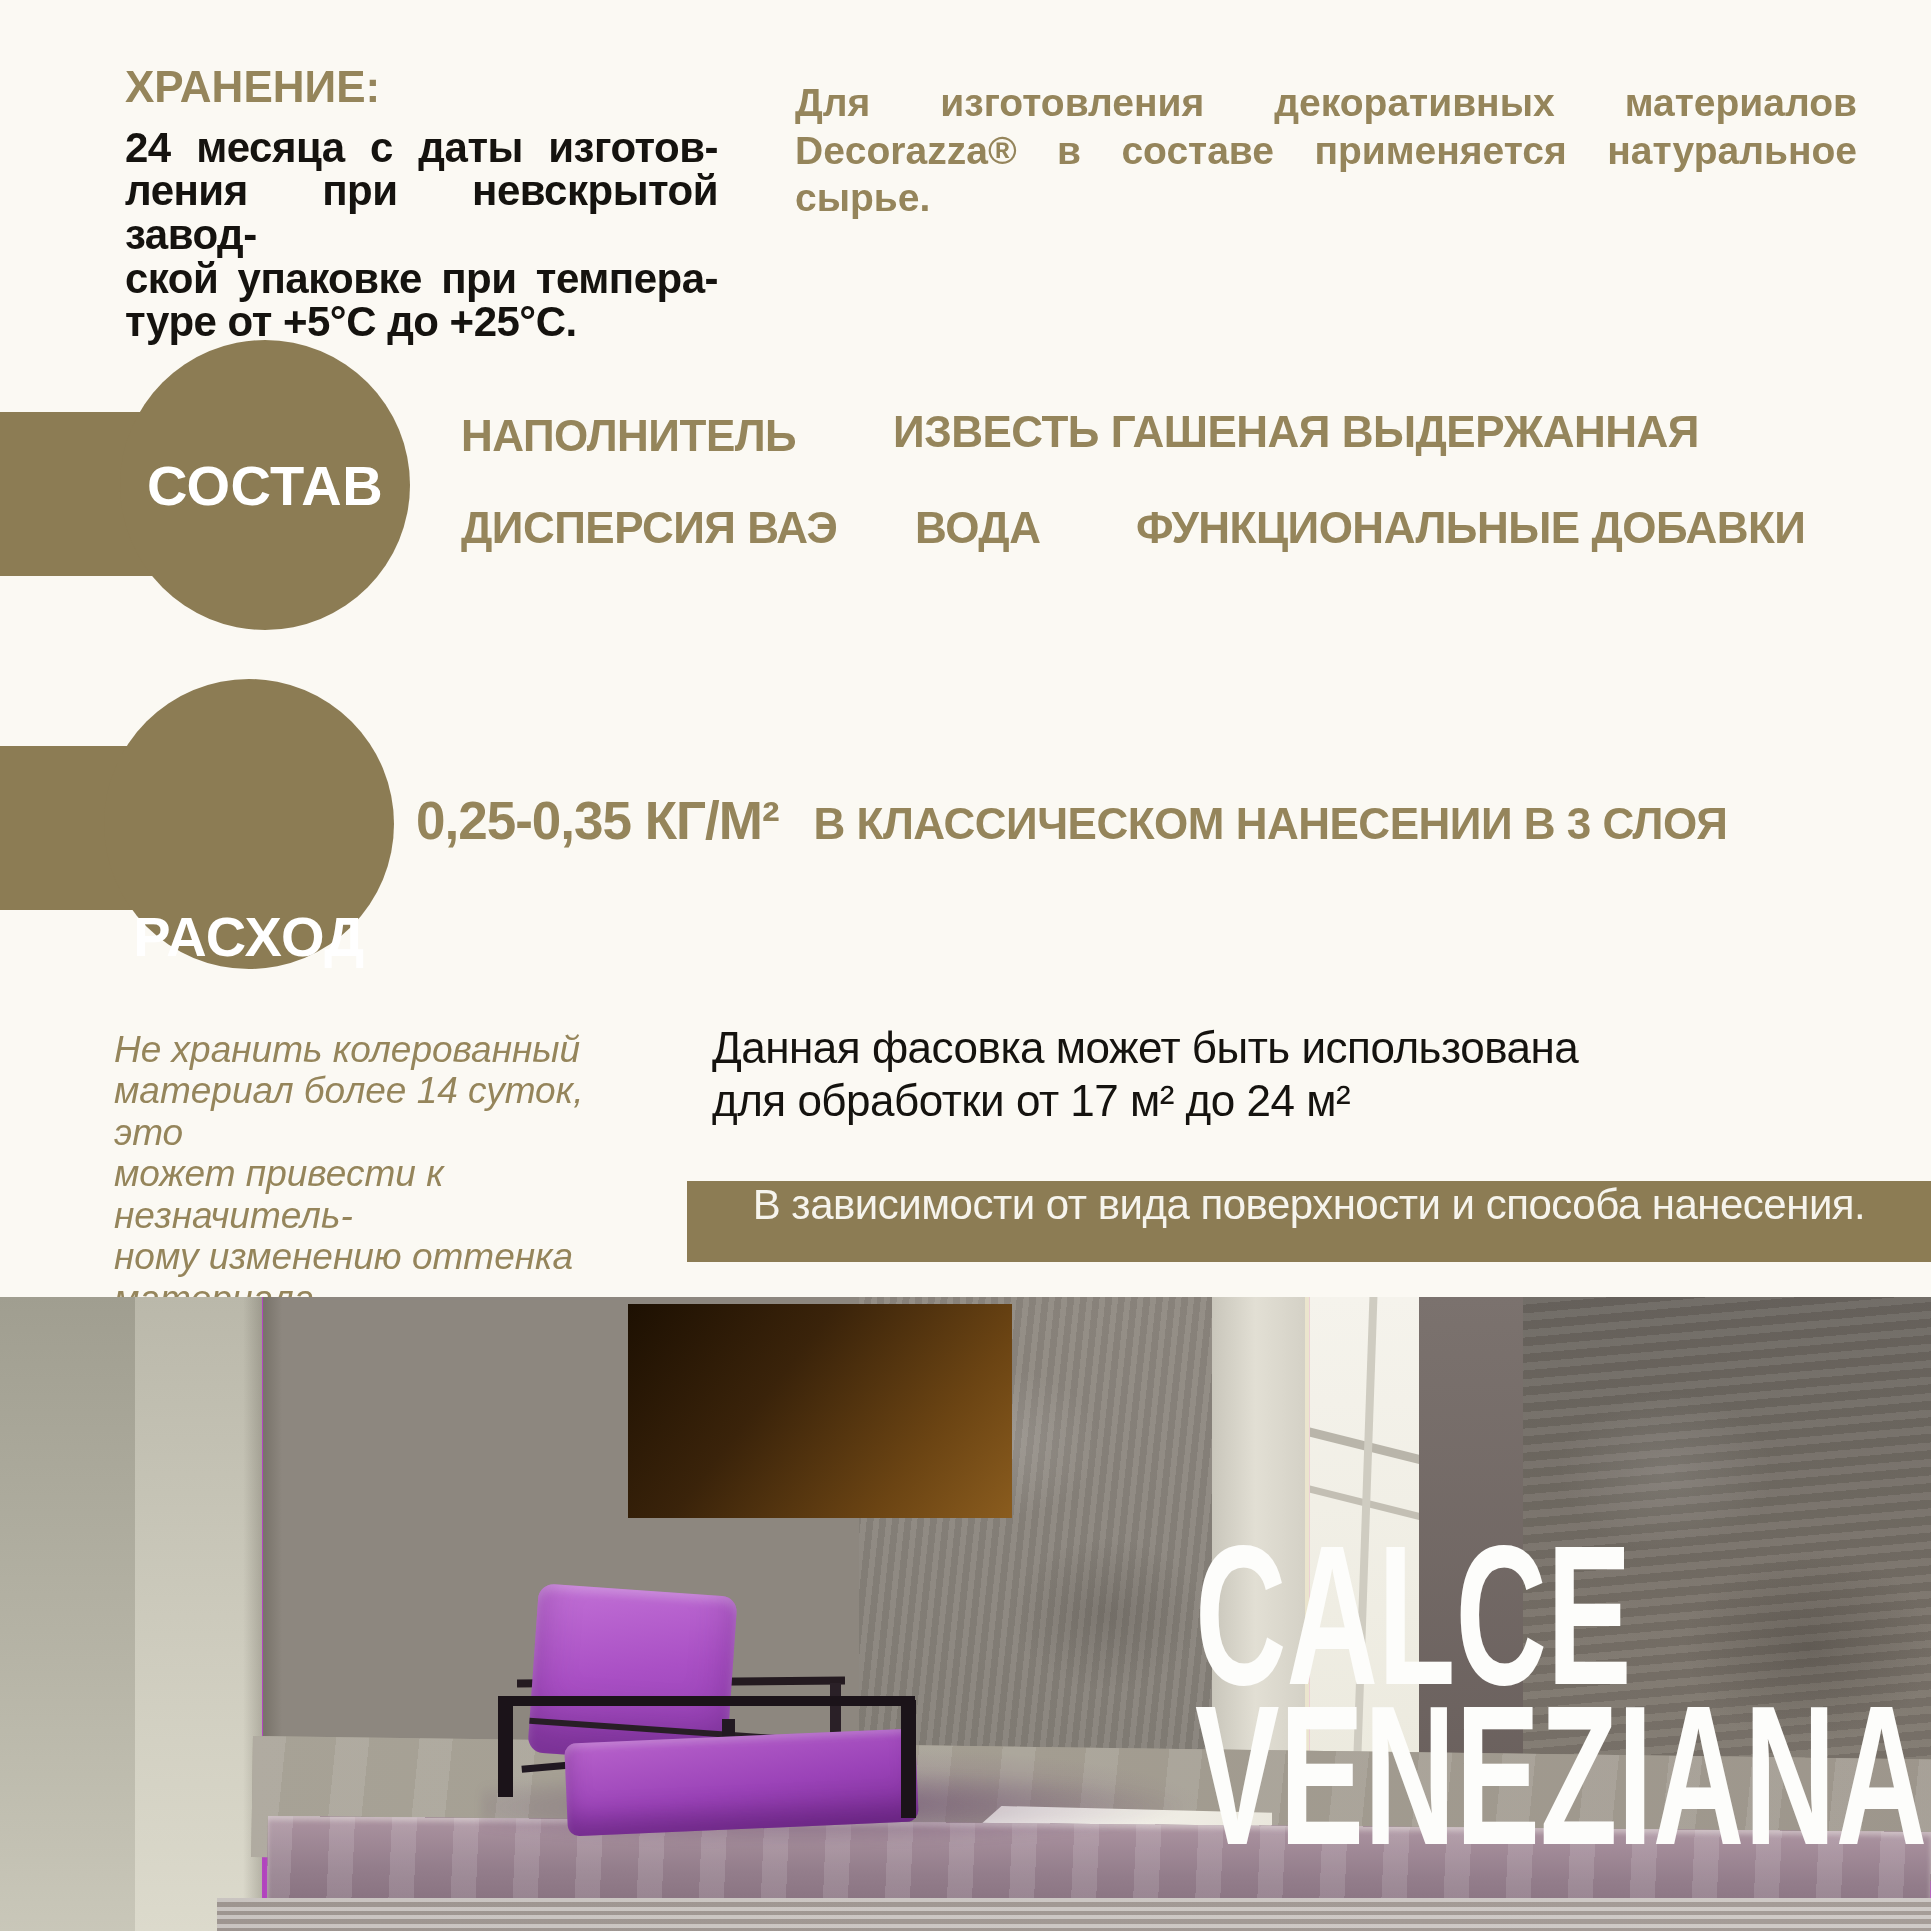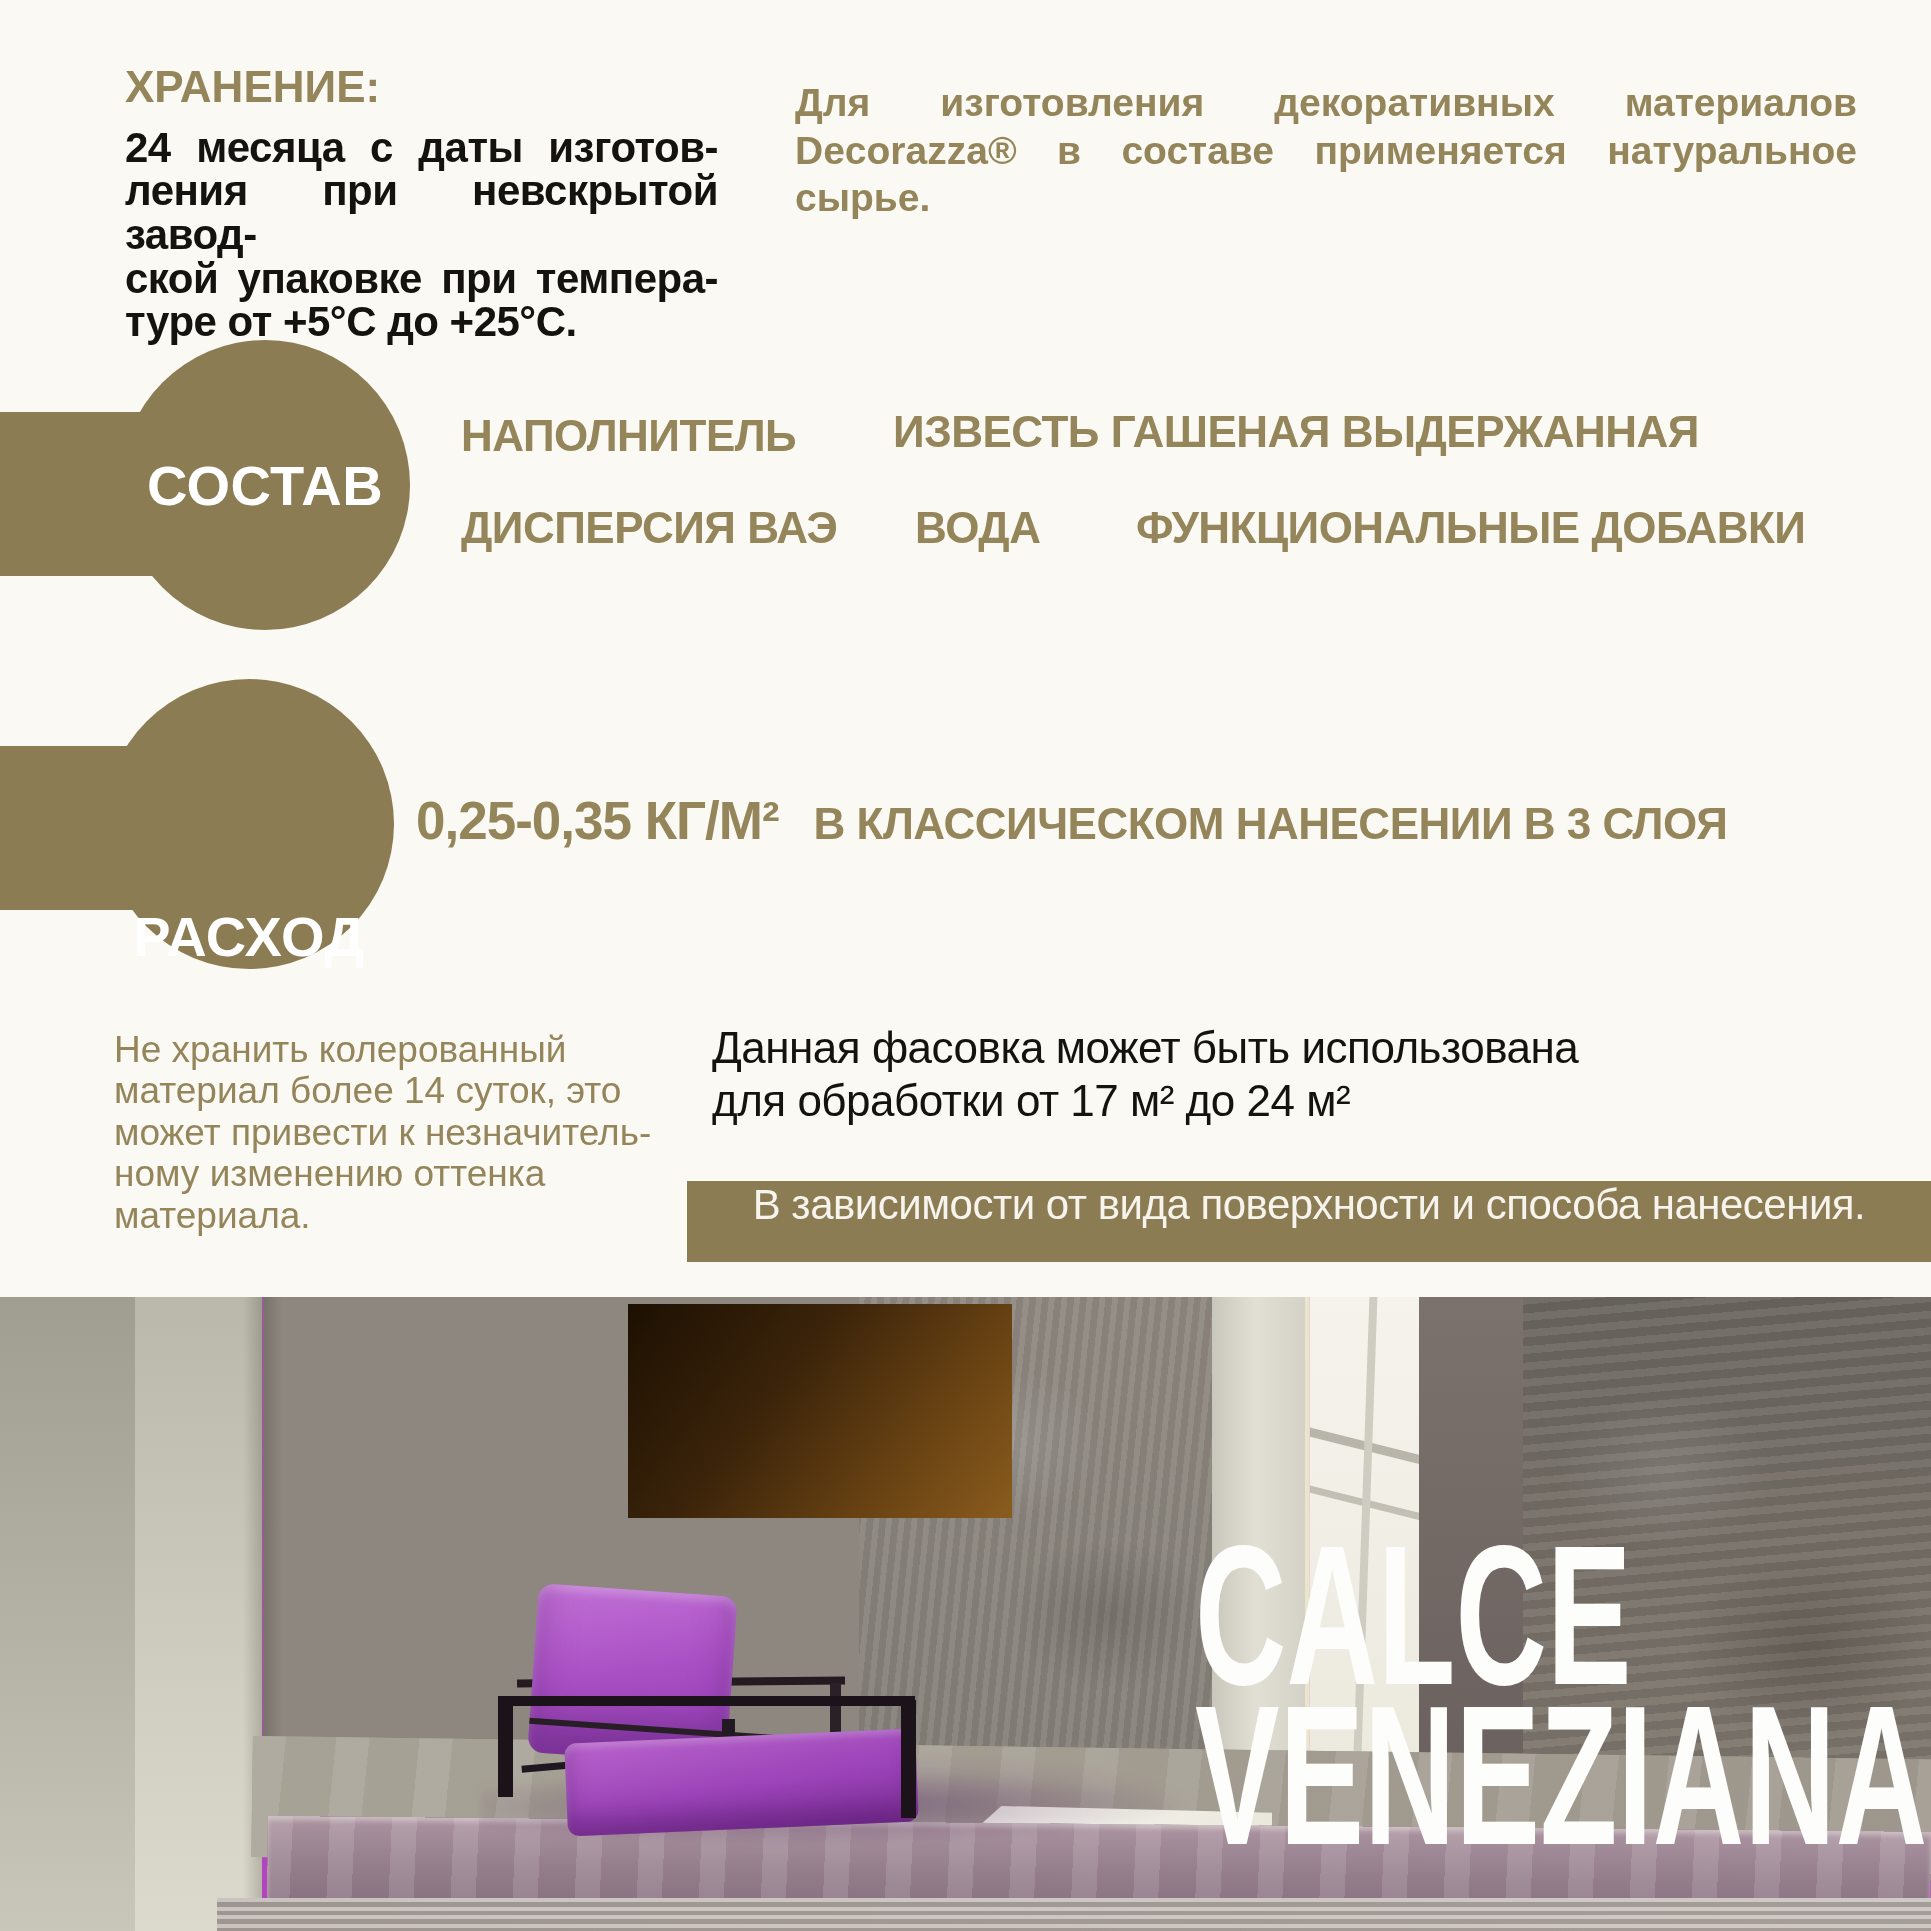--- a/index.html
+++ b/index.html
@@ -44,21 +44,21 @@
   .ci2{left:461px;top:503px;}
   .ci3{left:915px;top:503px;}
   .ci4{left:1136px;top:503px;}
 
   
   .consumption{left:416px;top:790px;display:flex;align-items:baseline;gap:35px;color:var(--gold-text);white-space:nowrap;text-align:center;}
   .cons-big{font-size:53px;font-weight:700;letter-spacing:-1px;}
   .cons-rest{font-size:44px;font-weight:700;letter-spacing:-0.5px;}
 
   
-  .note{left:114px;top:1029px;width:541px;color:var(--gold-text);font-size:37px;line-height:1.12;}
+  .note{left:114px;top:1029px;width:541px;color:var(--gold-text);font-size:37px;line-height:1.12;font-style:italic;}
 
   
   .packaging{left:712px;top:1022px;width:966px;color:var(--ink);font-size:44px;font-weight:400;line-height:1.2;letter-spacing:-0.5px;}
 
   
   .banner{
     left:687px;top:1181px;width:1244px;height:81px;background:var(--gold);
     display:flex;align-items:flex-start;justify-content:center;
   }
   .banner-text{color:#F6F4ED;font-size:42px;letter-spacing:-0.5px;white-space:nowrap;}

